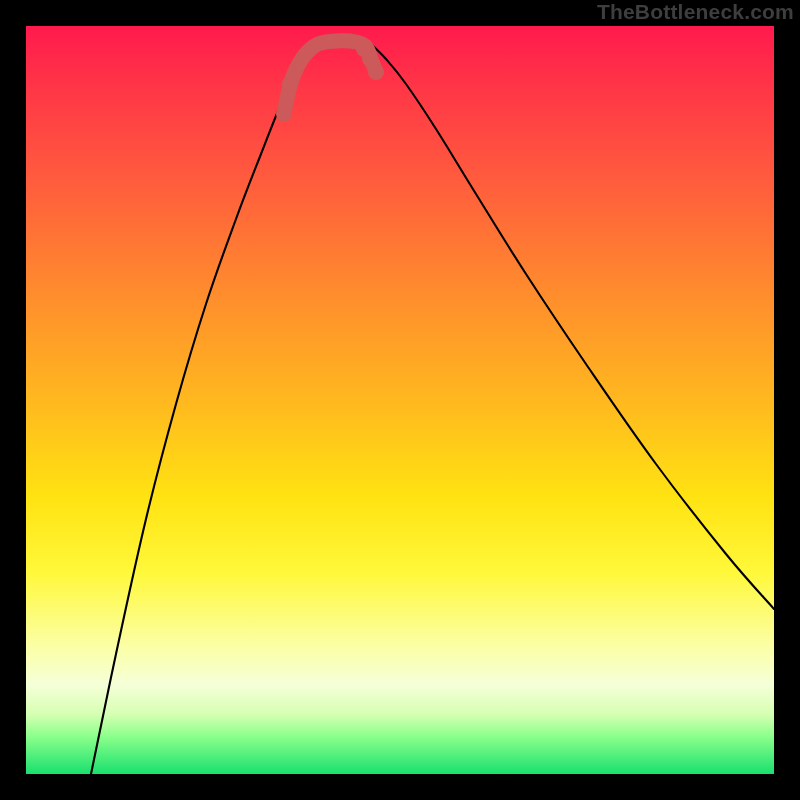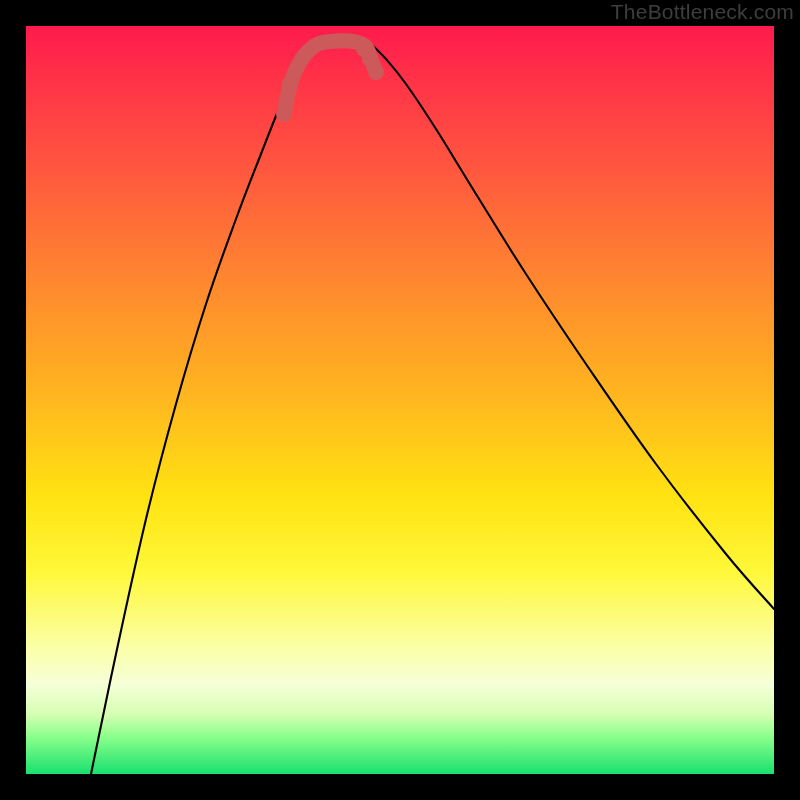--- a/index.html
+++ b/index.html
@@ -36,21 +36,21 @@
       #8bff8b 95%,
       #19e06e 100%);
   }
   .watermark {
     position: absolute;
     top: 0px;
     right: 6px;
     color: #3e3e3e;
     font-size: 21px;
     letter-spacing: 0.2px;
-    font-weight: 400;
+    font-weight: 700;
     z-index: 5;
   }
   svg.curves {
     position: absolute;
     inset: 0;
     z-index: 3;
   }
 </style>
 </head>
 <body>

